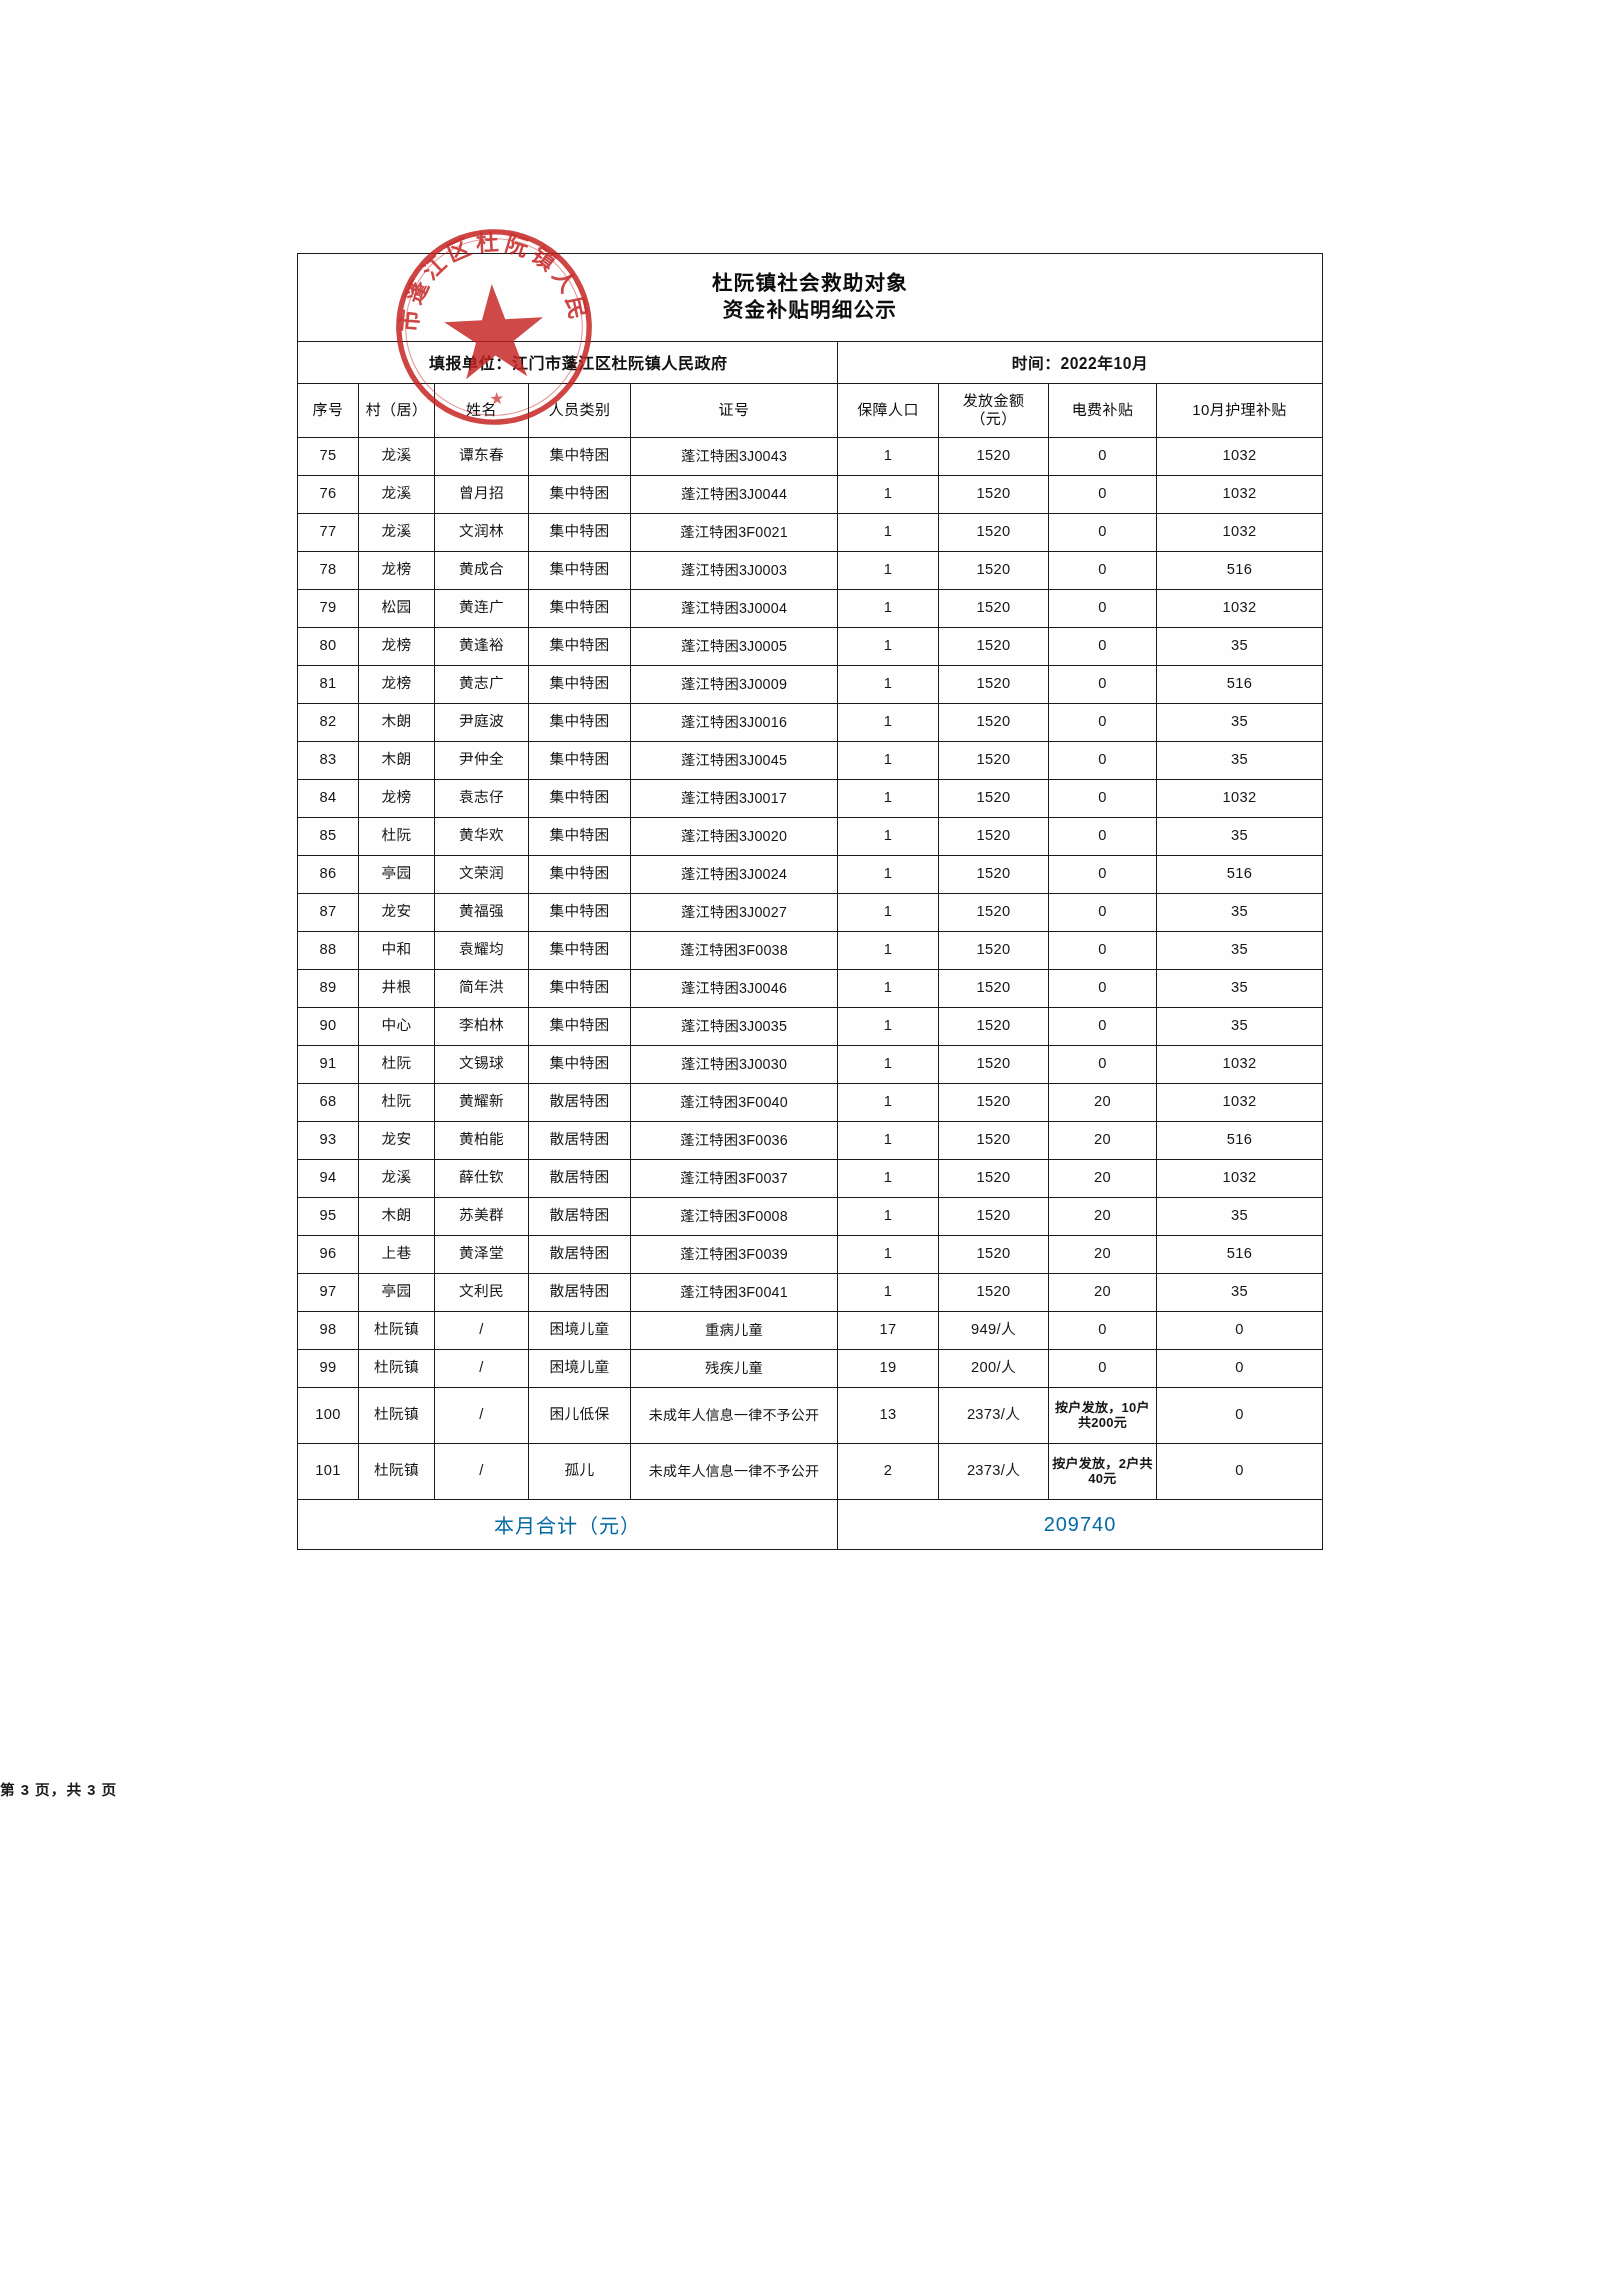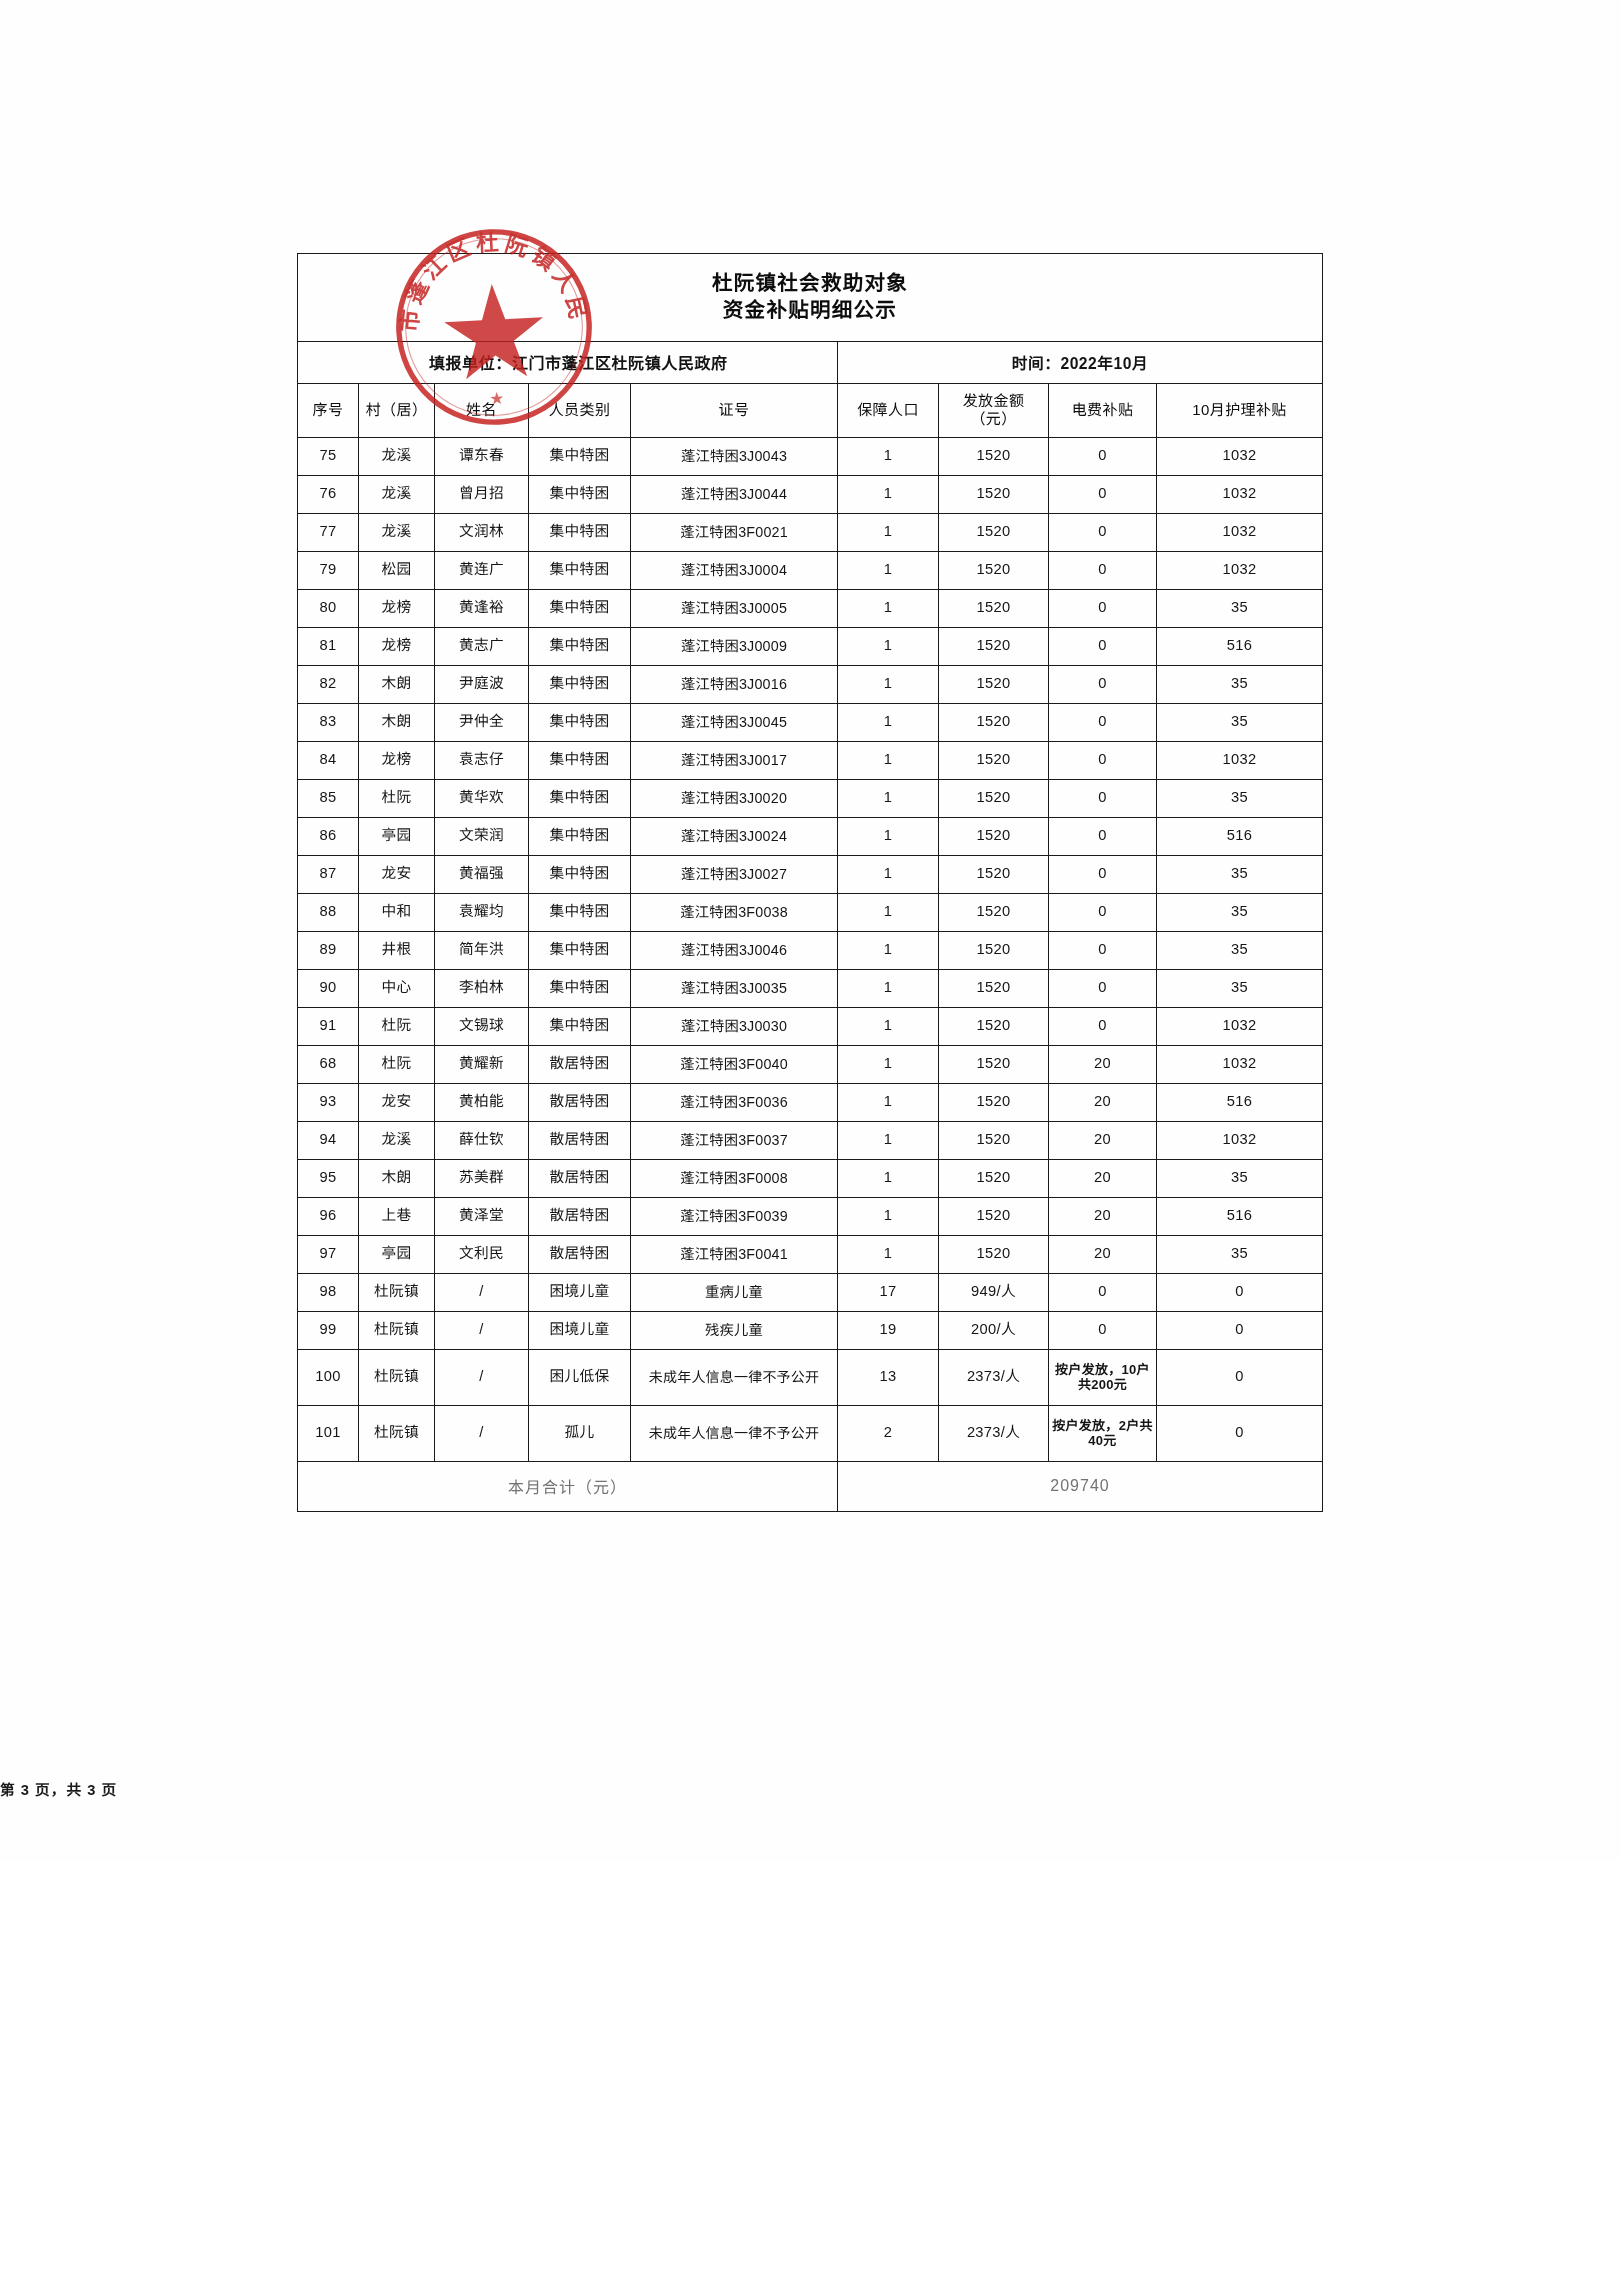--- a/index.html
+++ b/index.html
@@ -123,24 +123,24 @@
     display: block;
     font-size: 13px;
     line-height: 1.2;
     font-weight: bold;
     padding: 0 2px;
   }
 
   
   .totalrow td {
     height: 49px;
-    font-size: 16px;
+    font-size: 20px;
     font-weight: bold;
     letter-spacing: 1px;
-    color: #737373;
+    color: #0369a1;
   }
 
   
   .footer {
     position: absolute;
     left: 0;
     top: 1778px;
     width: 1621px;
     text-align: left;
     font-size: 14.7px;
@@ -244,20 +244,31 @@
             <td>龙溪</td>
             <td>文润林</td>
             <td>集中特困</td>
             <td class="cert">蓬江特困3F0021</td>
             <td class="num">1</td>
             <td class="num">1520</td>
             <td class="num">0</td>
             <td class="num">1032</td>
           </tr>
           <tr class="datarow">
+            <td class="num">78</td>
+            <td>龙榜</td>
+            <td>黄成合</td>
+            <td>集中特困</td>
+            <td class="cert">蓬江特困3J0003</td>
+            <td class="num">1</td>
+            <td class="num">1520</td>
+            <td class="num">0</td>
+            <td class="num">516</td>
+          </tr>
+          <tr class="datarow">
             <td class="num">79</td>
             <td>松园</td>
             <td>黄连广</td>
             <td>集中特困</td>
             <td class="cert">蓬江特困3J0004</td>
             <td class="num">1</td>
             <td class="num">1520</td>
             <td class="num">0</td>
             <td class="num">1032</td>
           </tr>

